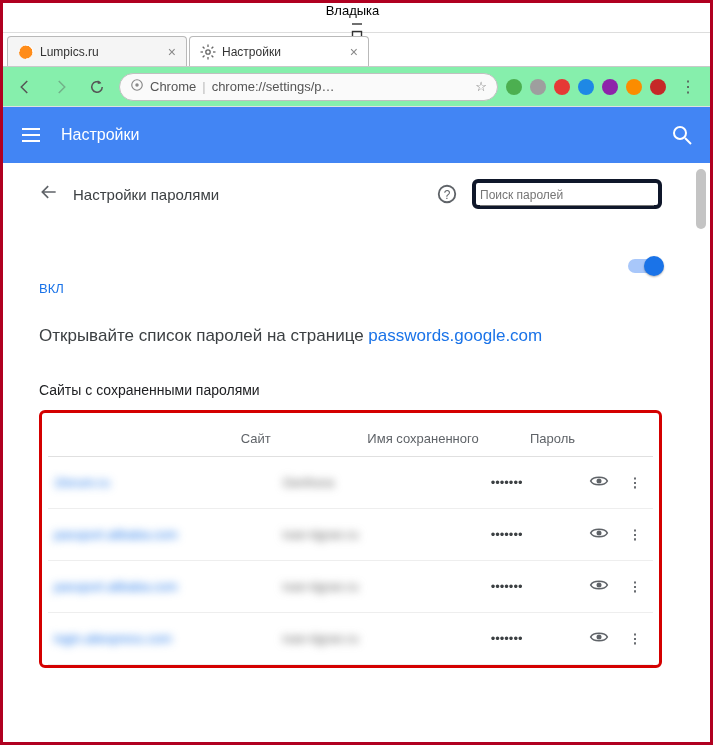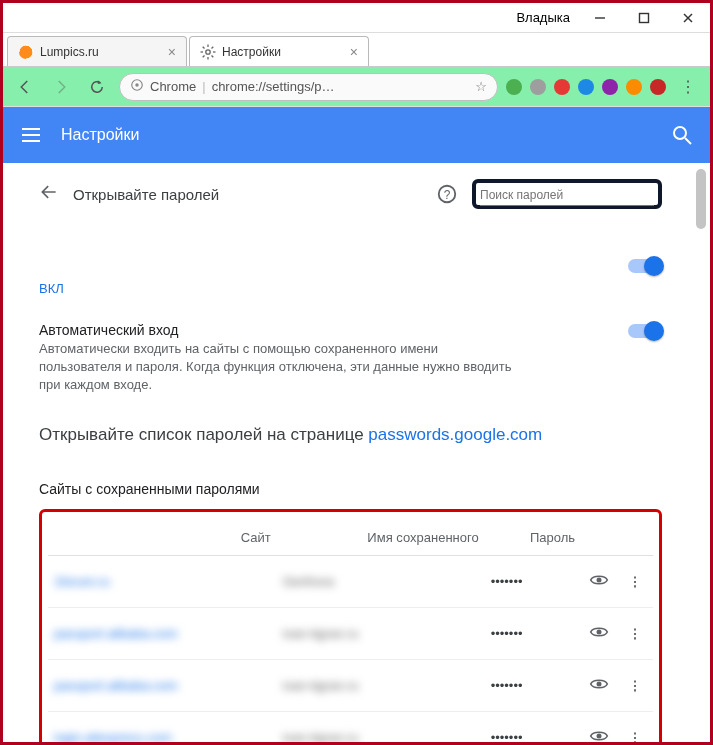--- a/index.html
+++ b/index.html
@@ -1,19 +1,19 @@
 <!DOCTYPE html>
 <html><head>
 <meta charset="utf-8">
 <style>
   * { box-sizing: border-box; margin: 0; padding: 0; }
   html, body { height: 100%; font-family: "Segoe UI", Arial, sans-serif; }
   body { width: 713px; height: 745px; background:#fff; overflow:hidden; border:3px solid #b00020;}
   
-  .titlebar { display:flex; align-items:center; height:30px; background:#fff; border-bottom:1px solid #ddd;}
+  .titlebar { display:flex; align-items:center; height:30px; background:#fff; border-bottom:1px solid #ddd;flex-direction:column;}
   .titlebar .spacer{flex:1;}
   .titlebar .user{font-size:13px;color:#000;margin-right:8px;}
   .titlebar .winbtn{width:44px;height:30px;display:flex;align-items:center;justify-content:center;font-size:14px;color:#333;}
   .titlebar .winbtn svg{width:12px;height:12px;}
   
   .tabstrip{display:flex;align-items:flex-end;height:34px;background:#fff;padding-left:4px;border-bottom:1px solid #c9c9c9;}
   .tab{display:flex;align-items:center;height:30px;min-width:180px;padding:0 10px;border:1px solid #b9b9b9;border-bottom:none;border-top-left-radius:4px;border-top-right-radius:4px;background:#f5f5f5;margin-right:2px;font-size:12px;color:#333;position:relative;}
   .tab.active{background:#fff;}
   .tab .favicon{width:16px;height:16px;margin-right:6px;}
   .tab .title{flex:1;white-space:nowrap;overflow:hidden;text-overflow:ellipsis;}
@@ -170,48 +170,39 @@
 </div>
 
 <div class="content">
   <div class="scrollbar"></div>
 
   <div class="section">
     <div class="sectionhead">
       <span class="back"><svg width="20" height="20" viewBox="0 0 24 24">
             <path d="M20 12 H5 M11 5 L4 12 L11 19" fill="none" stroke="#5f6368" stroke-width="2"></path>
           </svg></span>
-      <span class="label">Открывайте паролей</span>
+      <span class="label">Настройки паролями</span>
       <span class="sp"></span>
       <span class="help"><svg viewBox="0 0 24 24">
             <circle cx="12" cy="12" r="9" fill="none" stroke="#5f6368" stroke-width="2"></circle>
             <text x="12" y="17" text-anchor="middle" font-size="13" fill="#5f6368">?</text>
           </svg></span>
       <div class="searchbox">
         <input placeholder="Поиск паролей" style="">
       </div>
     </div>
 
     <div class="row">
       <span class="bluelabel">ВКЛ</span>
       <span class="sp" style="flex:1"></span>
       <div class="toggle">
           <div class="knob"></div>
         </div>
     </div>
 
-    <div class="row" style="align-items:flex-start;">
-      <div style="flex:1">
-        <div class="subhead">Автоматический вход</div>
-        <div class="subtext">Автоматически входить на сайты с помощью сохраненного имени пользователя и пароля. Когда функция отключена, эти данные нужно вводить при каждом входе.</div>
-      </div>
-      <div class="toggle" style="margin-top:12px">
-          <div class="knob"></div>
-        </div>
-    </div>
 
     <div class="row" style="margin-top:14px">
       <span style="font-size:17px;color:#3c4043">
         <span>Открывайте список паролей на странице </span><a class="linktext">passwords.google.com</a>
       </span>
     </div>
 
     <div class="subhead" style="margin-top:28px">Сайты с сохраненными паролями</div>
 
     <div class="tablewrap">

